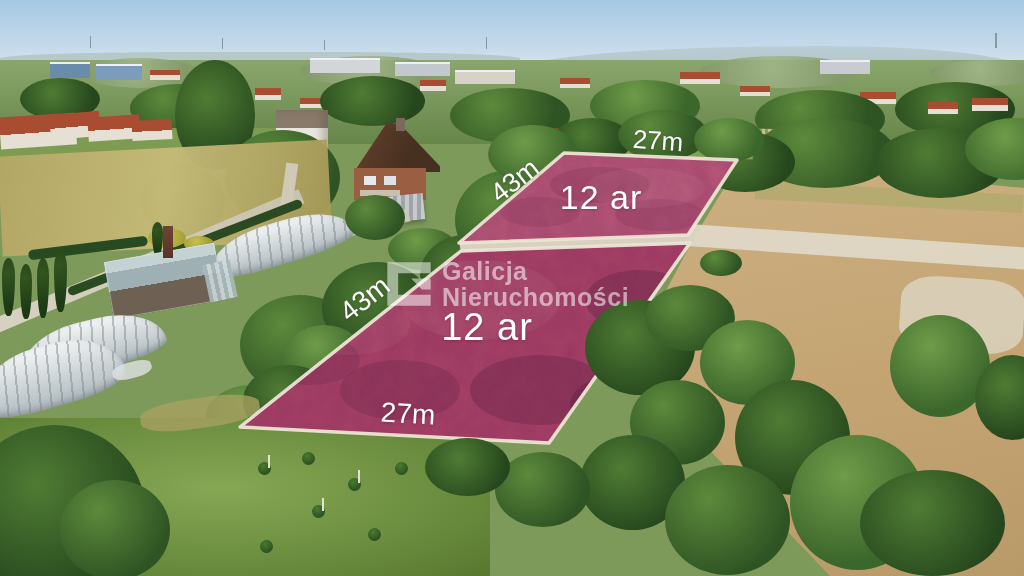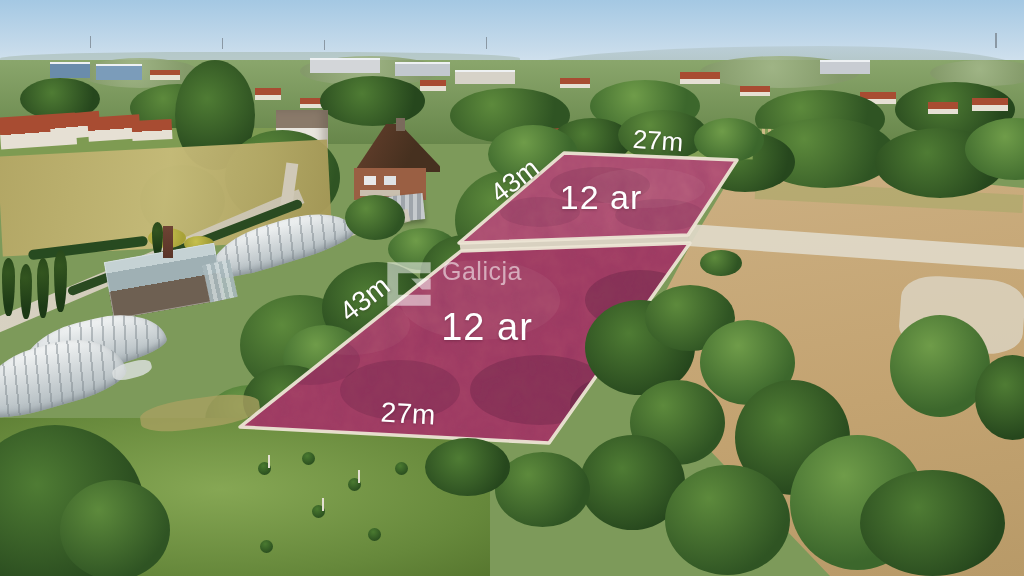--- a/index.html
+++ b/index.html
@@ -17,21 +17,21 @@
           background:linear-gradient(to bottom,#f4f6f6,#b9c2c6 85%);
           box-shadow:inset 0 -3px 6px rgba(90,100,105,.5);}
   .tunnel:after{content:"";position:absolute;inset:0;border-radius:inherit;
           background:repeating-linear-gradient(100deg, rgba(120,130,136,.45) 0 2px, transparent 2px 11px);}
   .conifer{position:absolute;border-radius:50% 50% 40% 40%/30% 30% 70% 70%;
           background:radial-gradient(circle at 40% 25%, #33551f, #1d3a16 75%);}
   .label{position:absolute;color:var(--label-text);white-space:nowrap;
          text-shadow:0 1px 3px rgba(40,10,25,.28);transform:translate(-50%,-50%);}
   .watermark{position:absolute;display:flex;align-items:flex-start;gap:7px;
          color:var(--watermark-text);}
-  .wm-text{font-weight:normal;font-size:25px;line-height:26px;letter-spacing:.5px;}
+  .wm-text{font-weight:bold;font-size:25px;line-height:26px;letter-spacing:.5px;}
   .sapling{position:absolute;width:13px;height:13px;border-radius:50%;
          background:radial-gradient(circle at 40% 30%, #4a7a30, #2b4f1f 75%);}
   .stake{position:absolute;width:2px;height:13px;background:#e4e0d2;}
   .gardenrows{position:absolute;background:repeating-linear-gradient(86deg,#86a058 0 3px,#cdbb86 3px 6px);}
 </style>
 </head>
 <body>
 
 <div class="scene">
 
@@ -224,20 +224,21 @@
 
   <div class="watermark" style="left:383px;top:258px;">
     <svg width="52" height="52" viewBox="0 0 48 48" style="opacity:.95;">
       <g fill="currentColor">
         <path d="M4 4 H44 V14 H14 V34 H44 V44 H4 Z"></path>
         <path d="M26 19 H44 V29 H36 L26 19 Z"></path>
       </g>
     </svg>
     <div>
       <div class="wm-text">Galicja</div>
+      <div class="wm-text">Nieruchomości</div>
     </div>
   </div>
 
   <div class="label" style="left:658px;top:141px;font-size:26px;transform:translate(-50%,-50%) rotate(4deg);">27m</div>
   <div class="label" style="left:515px;top:181px;font-size:27px;transform:translate(-50%,-50%) rotate(-38deg);">43m</div>
   <div class="label" style="left:601px;top:197px;font-size:34px;letter-spacing:1px;">12 ar</div>
   <div class="label" style="left:365px;top:299px;font-size:28px;transform:translate(-50%,-50%) rotate(-38deg);">43m</div>
   <div class="label" style="left:487px;top:327px;font-size:38px;letter-spacing:1px;">12 ar</div>
   <div class="label" style="left:408px;top:414px;font-size:28px;transform:translate(-50%,-50%) rotate(3deg);">27m</div>
 

